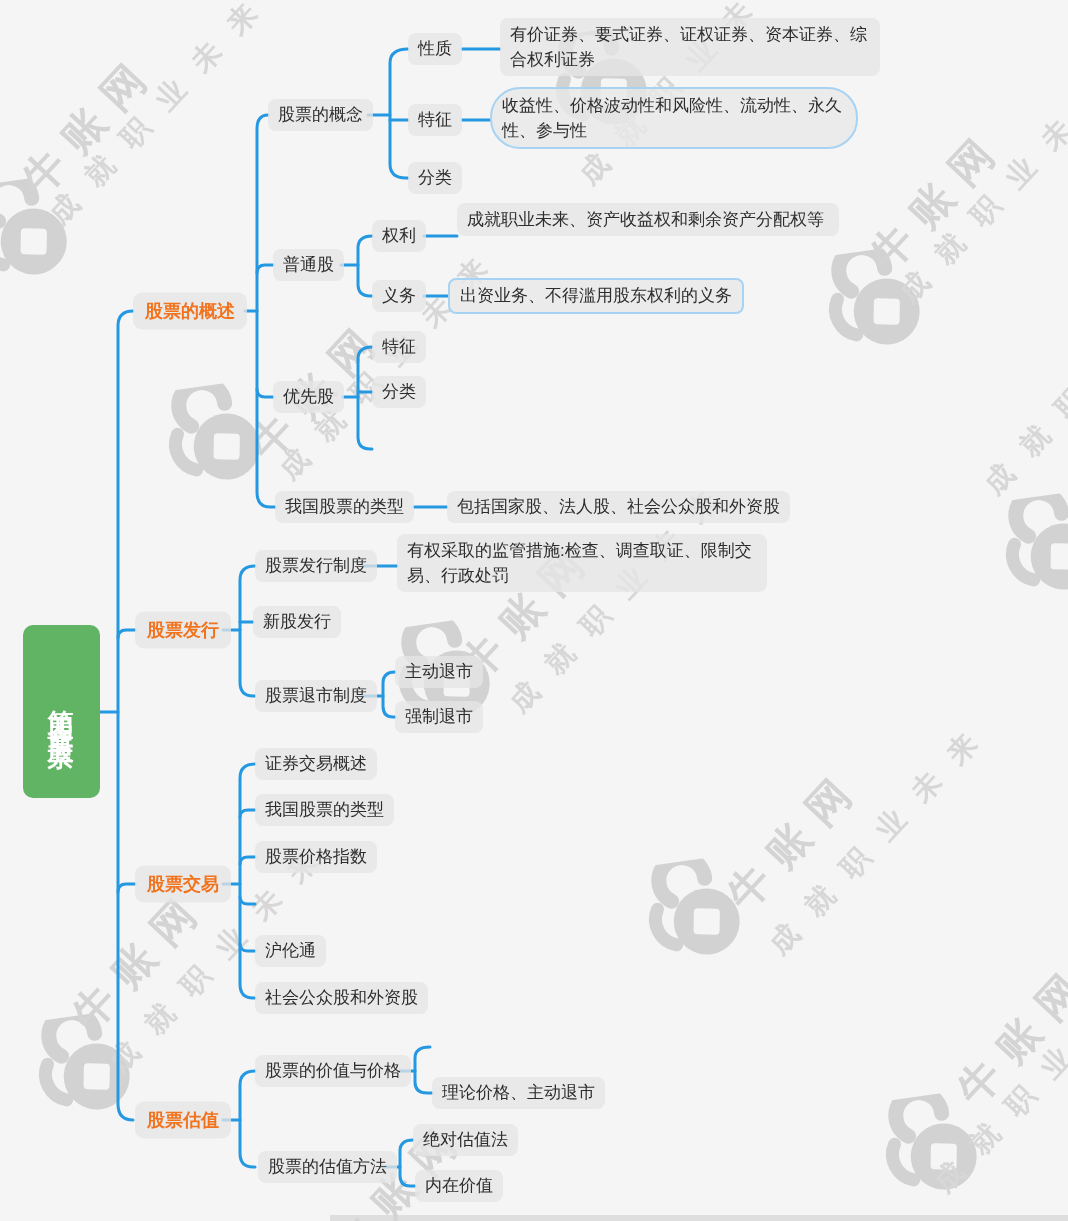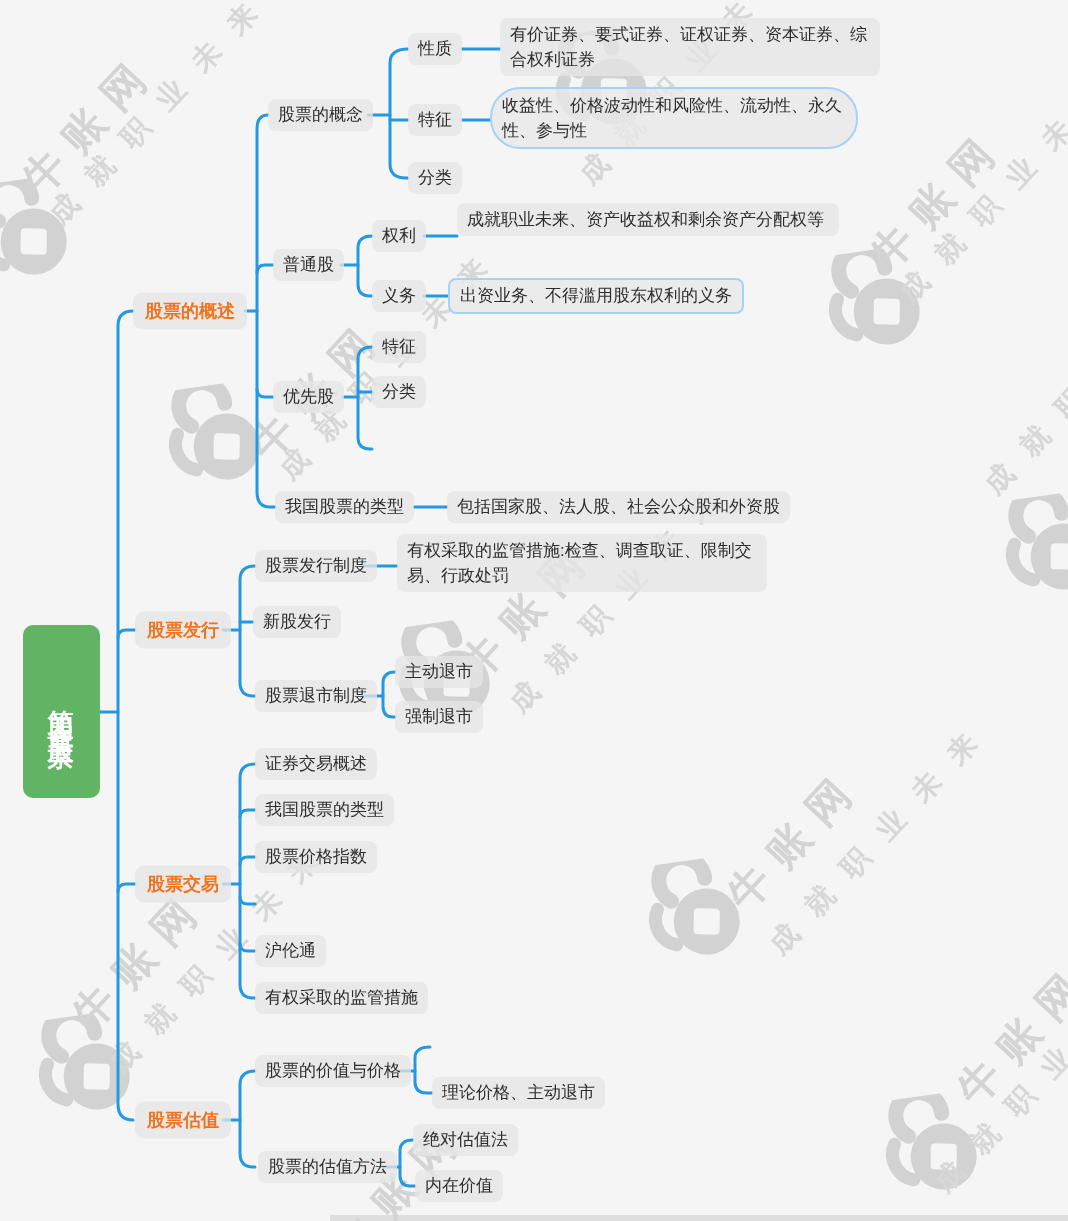--- a/index.html
+++ b/index.html
@@ -238,21 +238,21 @@
   <div class="node wide" style="left:397px; top:534px; width:370px;">有权采取的监管措施:检查、调查取证、限制交易、行政处罚</div>
   <div class="node" style="left:253px; top:622px;">新股发行</div>
   <div class="node" style="left:255px; top:696px;">股票退市制度</div>
   <div class="node" style="left:395px; top:672px;">主动退市</div>
   <div class="node" style="left:395px; top:717px;">强制退市</div>
 
   <div class="node" style="left:255px; top:764px;">证券交易概述</div>
   <div class="node" style="left:255px; top:810px;">我国股票的类型</div>
   <div class="node" style="left:255px; top:857px;">股票价格指数</div>
   <div class="node" style="left:255px; top:951px;">沪伦通</div>
-  <div class="node" style="left:255px; top:998px;">有权采取的监管措施</div>
+  <div class="node" style="left:255px; top:998px;">社会公众股和外资股</div>
 
   <div class="node" style="left:255px; top:1071px;">股票的价值与价格</div>
   <div class="node" style="left:432px; top:1093px;">理论价格、主动退市</div>
   <div class="node" style="left:258px; top:1167px;">股票的估值方法</div>
   <div class="node" style="left:413px; top:1140px;">绝对估值法</div>
   <div class="node" style="left:415px; top:1186px;">内在价值</div>
 
 </div>
 
 </body></html>

